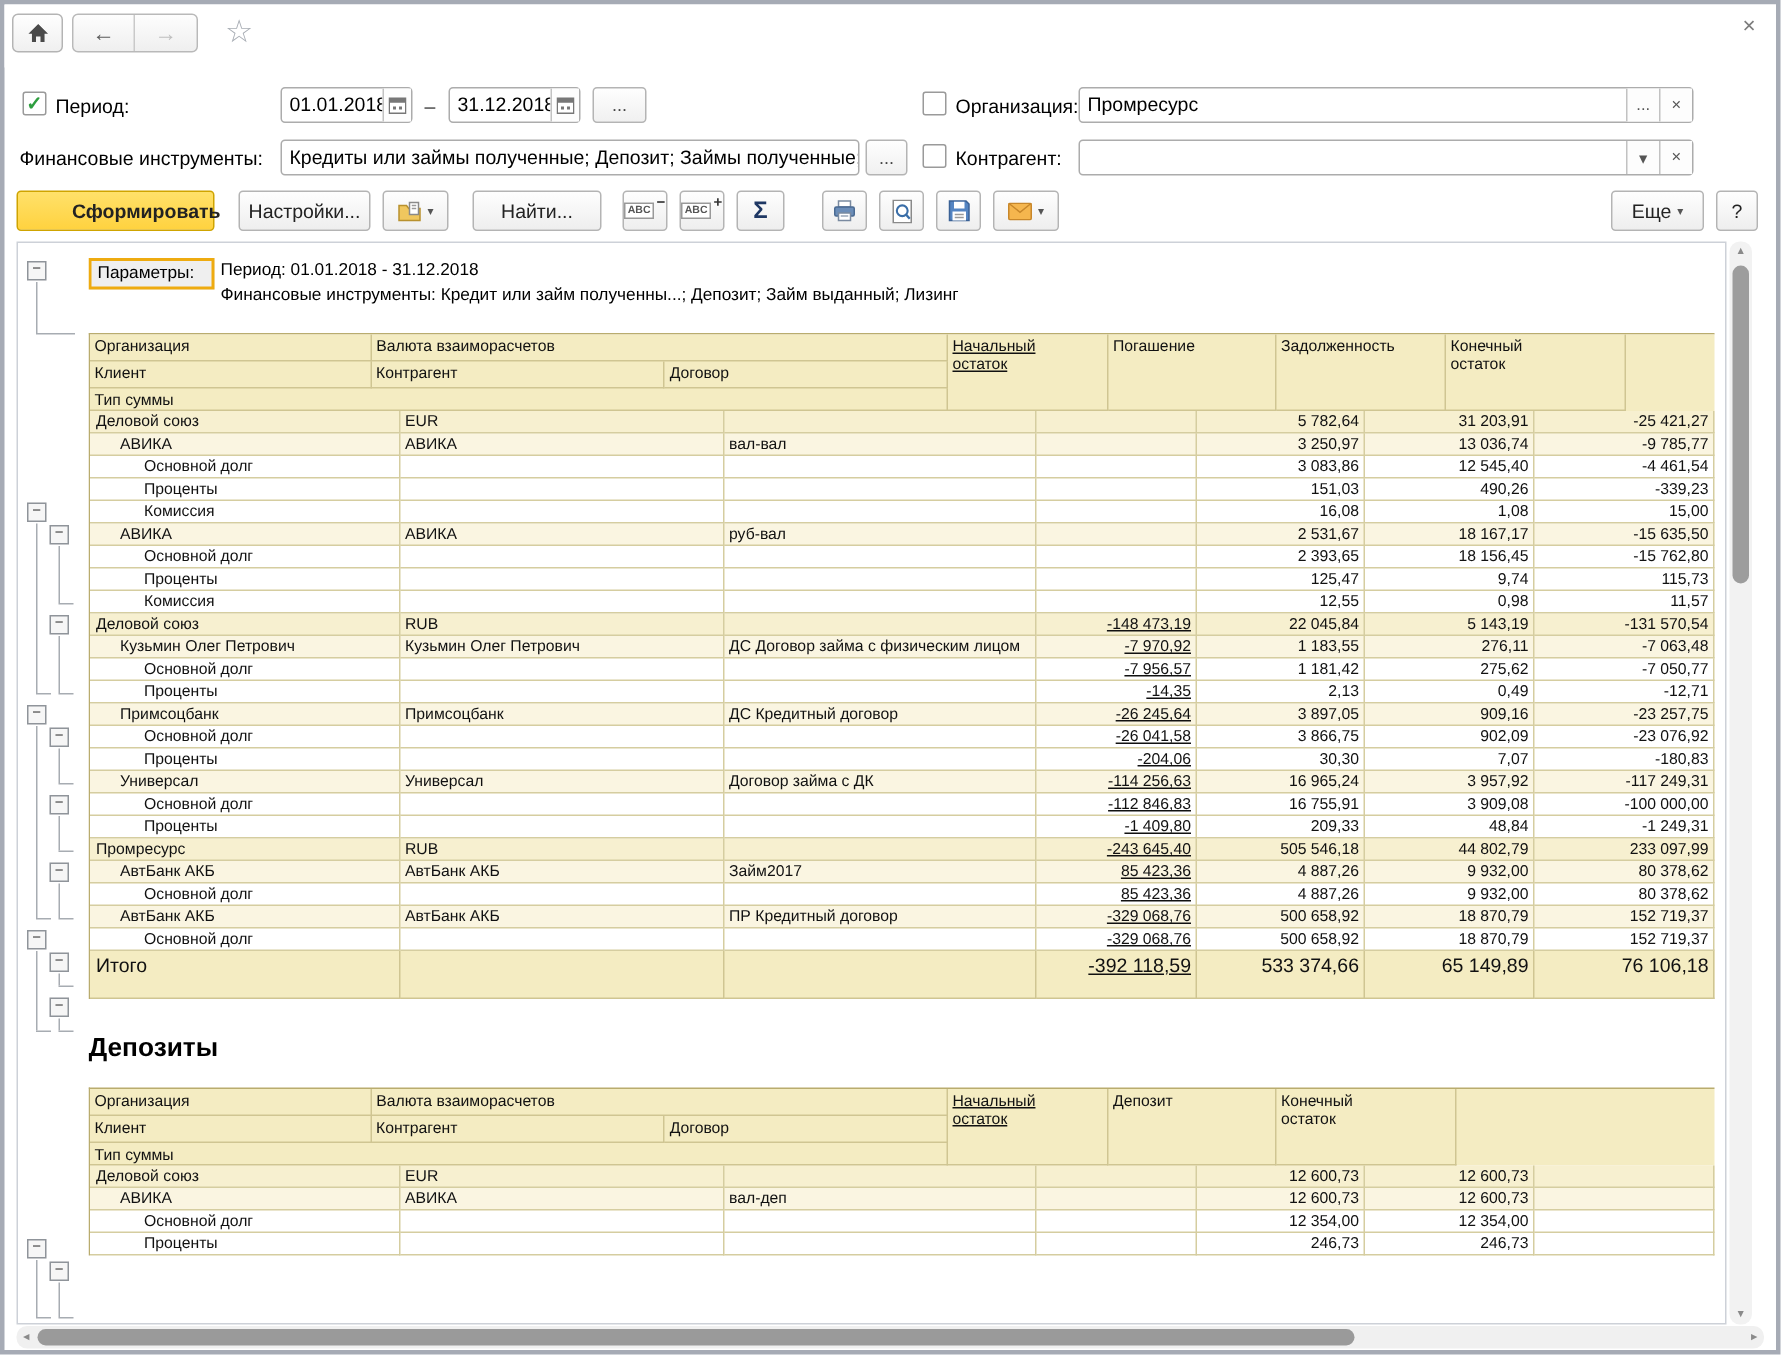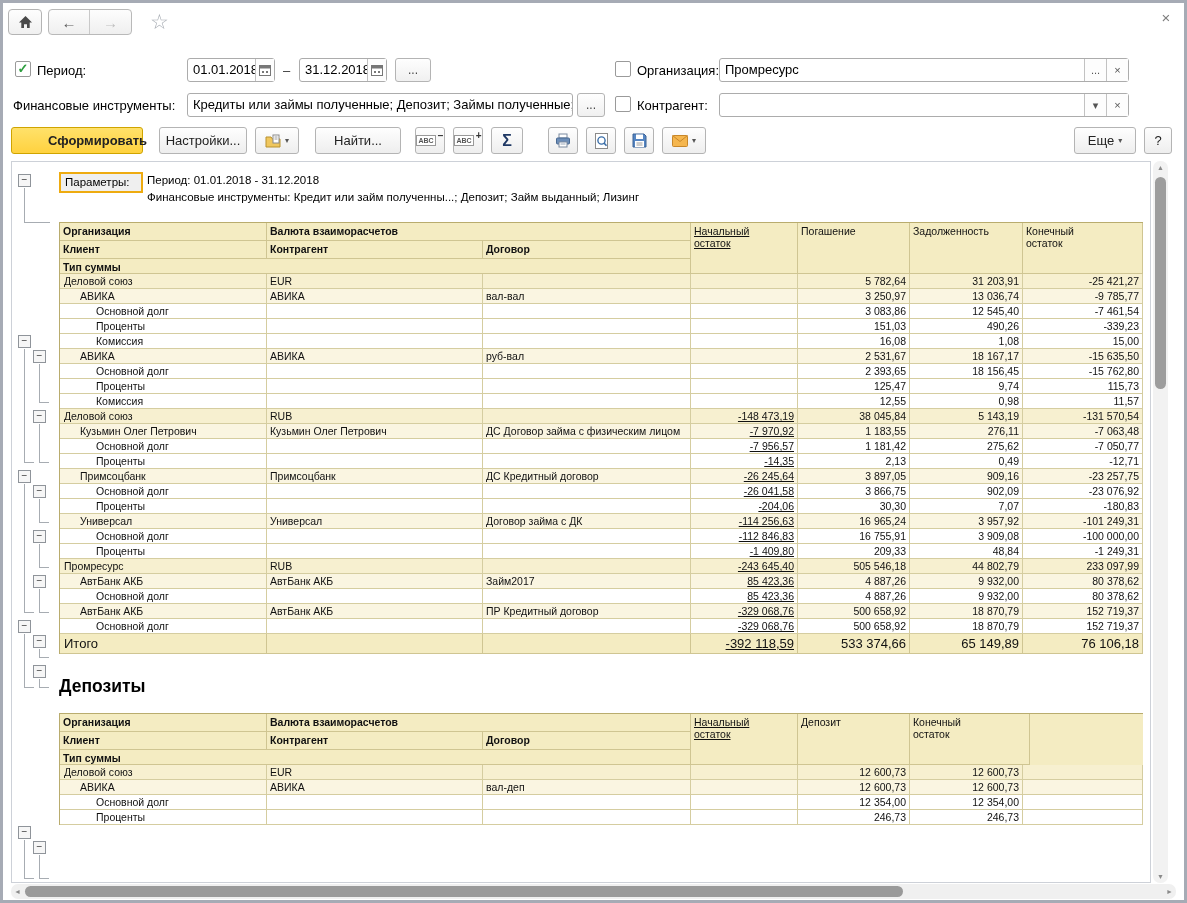--- a/index.html
+++ b/index.html
@@ -57,38 +57,38 @@
 
   .params { display:flex; margin-top:10px; }
   .params-cell { width:84px; height:21px; background:#efefef; border:2px solid #eeab10;
                  font-size:11.5px; padding:2px 4px; color:#000; flex:0 0 auto; }
   .params-lines { margin-left:4px; font-size:11.5px; line-height:17px; color:#000; }
 
   .sec-title { font-size:17.5px; font-weight:bold; color:#000; margin-top:21px; line-height:22px; }
   .sec-title:first-of-type { margin-top:20px; }
   .rtable { width:1084px; border:1px solid #b9ac6e; border-right:none; border-bottom:none; margin-top:16px; font-size:10.5px; color:#111; }
   .thead { display:flex; background:#f4ecc2; }
-  .th-left { width:631px;font-weight:bold; }
+  .th-left { width:572px; }
   .hrow { display:flex; }
   .r1 .hc, .r2 .hc { height:18px; }
   .r3 .hc { height:15px; }
   .hc { border-right:1px solid #cfc592; border-bottom:1px solid #cfc592; padding:2px 3px 0 3px;
         white-space:pre-line; overflow:hidden; line-height:12px; }
   .num-h { height:51px; }
   .w0 { width:207px; } .w1 { width:216px; } .w2 { width:208px; }
   .w12 { width:424px; } .w012 { width:631px; }
   .nw0 { width:107px;text-decoration:underline; } .nw1 { width:112px; } .nw2 { width:113px; } .nw3 { width:120px; }
   .trow { display:flex; height:15px; line-height:13px; }
   .td { border-right:1px solid #d5cda0; border-bottom:1px solid #d5cda0; padding:1px 3px 0 3px;
         white-space:nowrap; overflow:hidden; }
   .num { text-align:right; }
   .g1 { background:#f7f0d0; }
   .g2 { background:#faf5e1; }
   .d  { background:#fff; }
-  .total { background:#f4ecc2; height:20px; font-size:13px; line-height:17px; }
+  .total { background:#f4ecc2; height:32px; font-size:13px; line-height:17px; }
   .total .td { border-color:#cfc592; }
 
   
   .vscroll { position:absolute; right:16px; top:158px; width:15px; height:722px; background:#f2f2f2; border-radius:7px; }
   .v-arrow { position:absolute; left:0; width:15px; height:13px; font-size:7px; color:#8a8a8a; text-align:center; line-height:13px; }
   .v-up { top:0; } .v-down { bottom:0; }
   .v-thumb { position:absolute; left:2px; top:16px; width:11px; height:212px; background:#9d9d9d; border-radius:6px; }
   .hscroll { position:absolute; left:8px; right:8px; top:881px; height:15px; background:#f0f0f0; border-radius:7px; }
   .h-arrow { position:absolute; top:0; width:13px; height:15px; font-size:7px; color:#8a8a8a; text-align:center; line-height:15px; }
   .h-left { left:0; } .h-right { right:0; }
@@ -332,21 +332,21 @@
               <div class="td num nw2">13 036,74</div>
               <div class="td num nw3">-9 785,77</div>
             </div>
             <div class="trow d">
               <div class="td w0" style="padding-left: 36px;">Основной долг</div>
               <div class="td w1"></div>
               <div class="td w2"></div>
               <div class="td num nw0"></div>
               <div class="td num nw1">3 083,86</div>
               <div class="td num nw2">12 545,40</div>
-              <div class="td num nw3">-7 461,54</div>
+              <div class="td num nw3">-4 461,54</div>
             </div>
             <div class="trow d">
               <div class="td w0" style="padding-left: 36px;">Проценты</div>
               <div class="td w1"></div>
               <div class="td w2"></div>
               <div class="td num nw0"></div>
               <div class="td num nw1">151,03</div>
               <div class="td num nw2">490,26</div>
               <div class="td num nw3">-339,23</div>
             </div>
@@ -393,21 +393,21 @@
               <div class="td num nw0"></div>
               <div class="td num nw1">12,55</div>
               <div class="td num nw2">0,98</div>
               <div class="td num nw3">11,57</div>
             </div>
             <div class="trow g1">
               <div class="td w0" style="padding-left: 4px;">Деловой союз</div>
               <div class="td w1">RUB</div>
               <div class="td w2"></div>
               <div class="td num nw0">-148 473,19</div>
-              <div class="td num nw1">38 045,84</div>
+              <div class="td num nw1">22 045,84</div>
               <div class="td num nw2">5 143,19</div>
               <div class="td num nw3">-131 570,54</div>
             </div>
             <div class="trow g2">
               <div class="td w0" style="padding-left: 20px;">Кузьмин Олег Петрович</div>
               <div class="td w1">Кузьмин Олег Петрович</div>
               <div class="td w2">ДС Договор займа с физическим лицом</div>
               <div class="td num nw0">-7 970,92</div>
               <div class="td num nw1">1 183,55</div>
               <div class="td num nw2">276,11</div>
@@ -458,21 +458,21 @@
               <div class="td num nw2">7,07</div>
               <div class="td num nw3">-180,83</div>
             </div>
             <div class="trow g2">
               <div class="td w0" style="padding-left: 20px;">Универсал</div>
               <div class="td w1">Универсал</div>
               <div class="td w2">Договор займа с ДК</div>
               <div class="td num nw0">-114 256,63</div>
               <div class="td num nw1">16 965,24</div>
               <div class="td num nw2">3 957,92</div>
-              <div class="td num nw3">-101 249,31</div>
+              <div class="td num nw3">-117 249,31</div>
             </div>
             <div class="trow d">
               <div class="td w0" style="padding-left: 36px;">Основной долг</div>
               <div class="td w1"></div>
               <div class="td w2"></div>
               <div class="td num nw0">-112 846,83</div>
               <div class="td num nw1">16 755,91</div>
               <div class="td num nw2">3 909,08</div>
               <div class="td num nw3">-100 000,00</div>
             </div>

